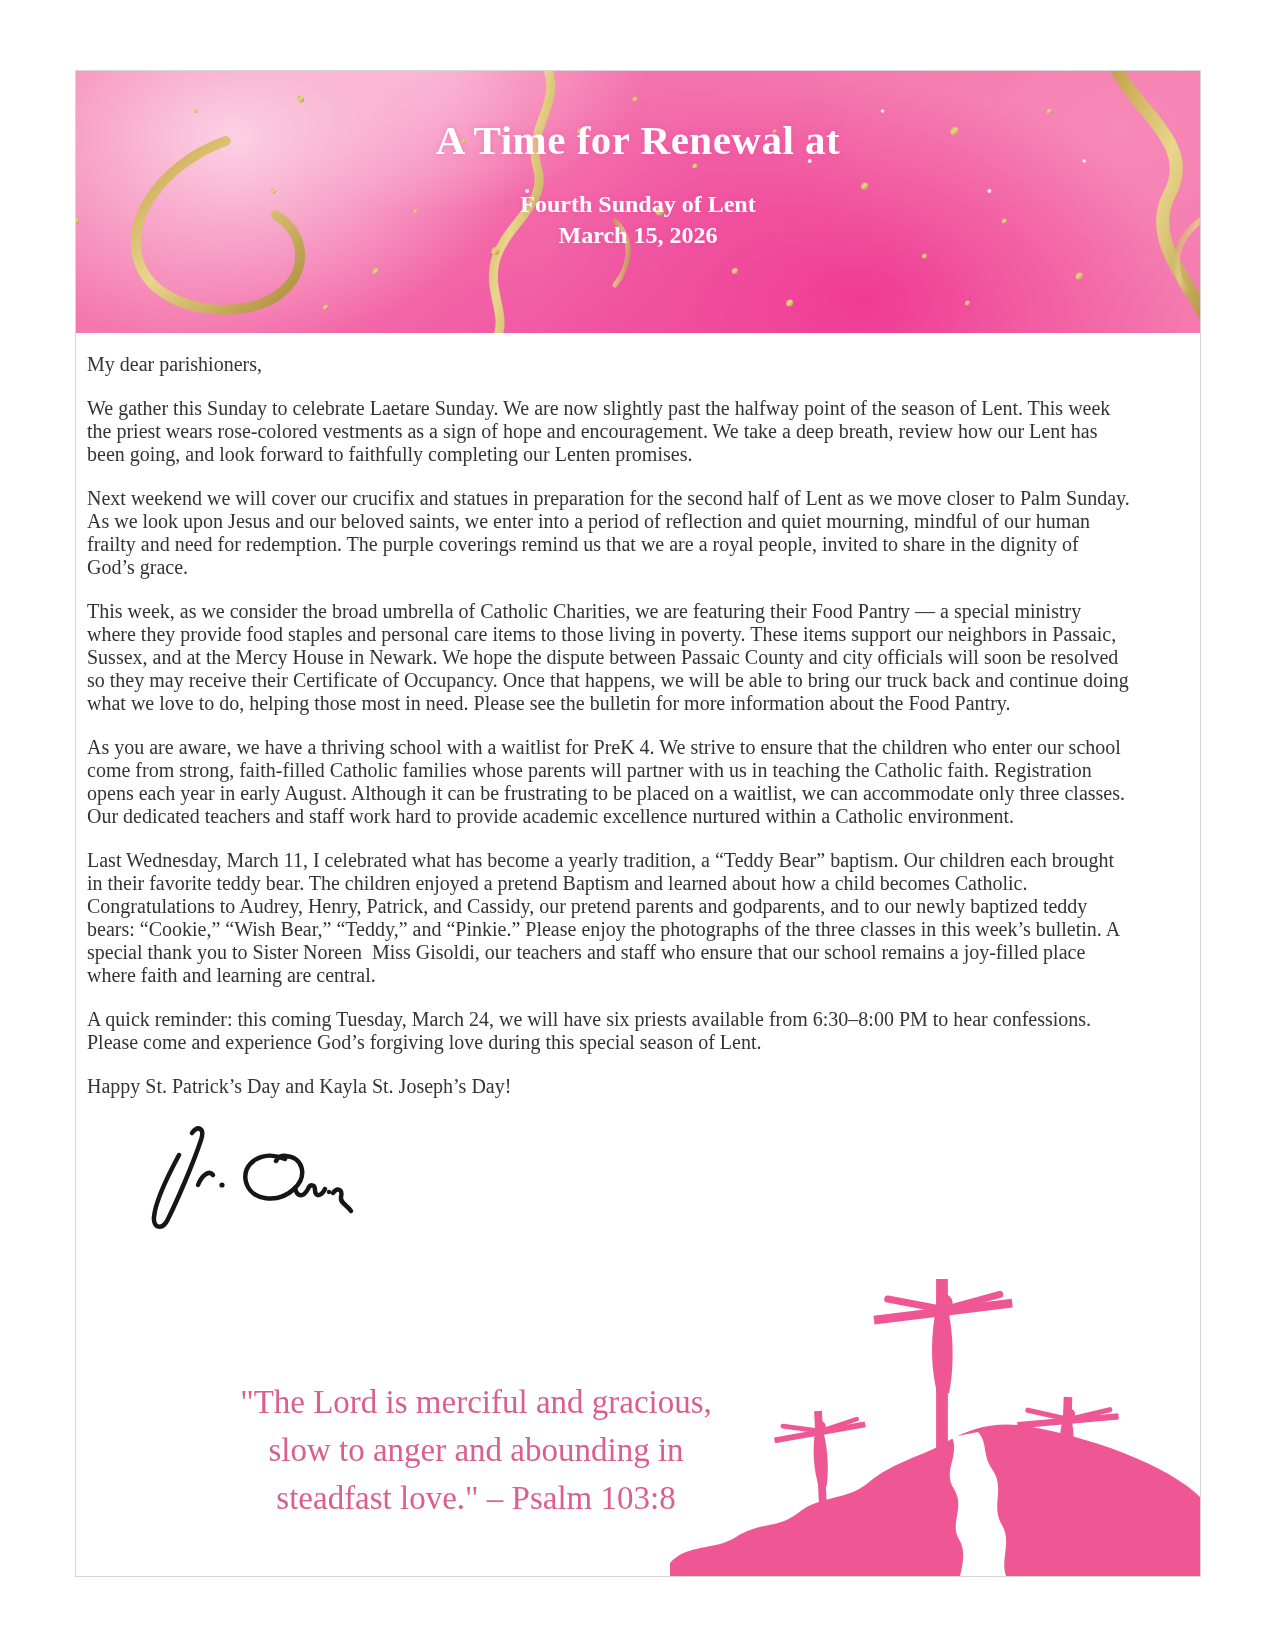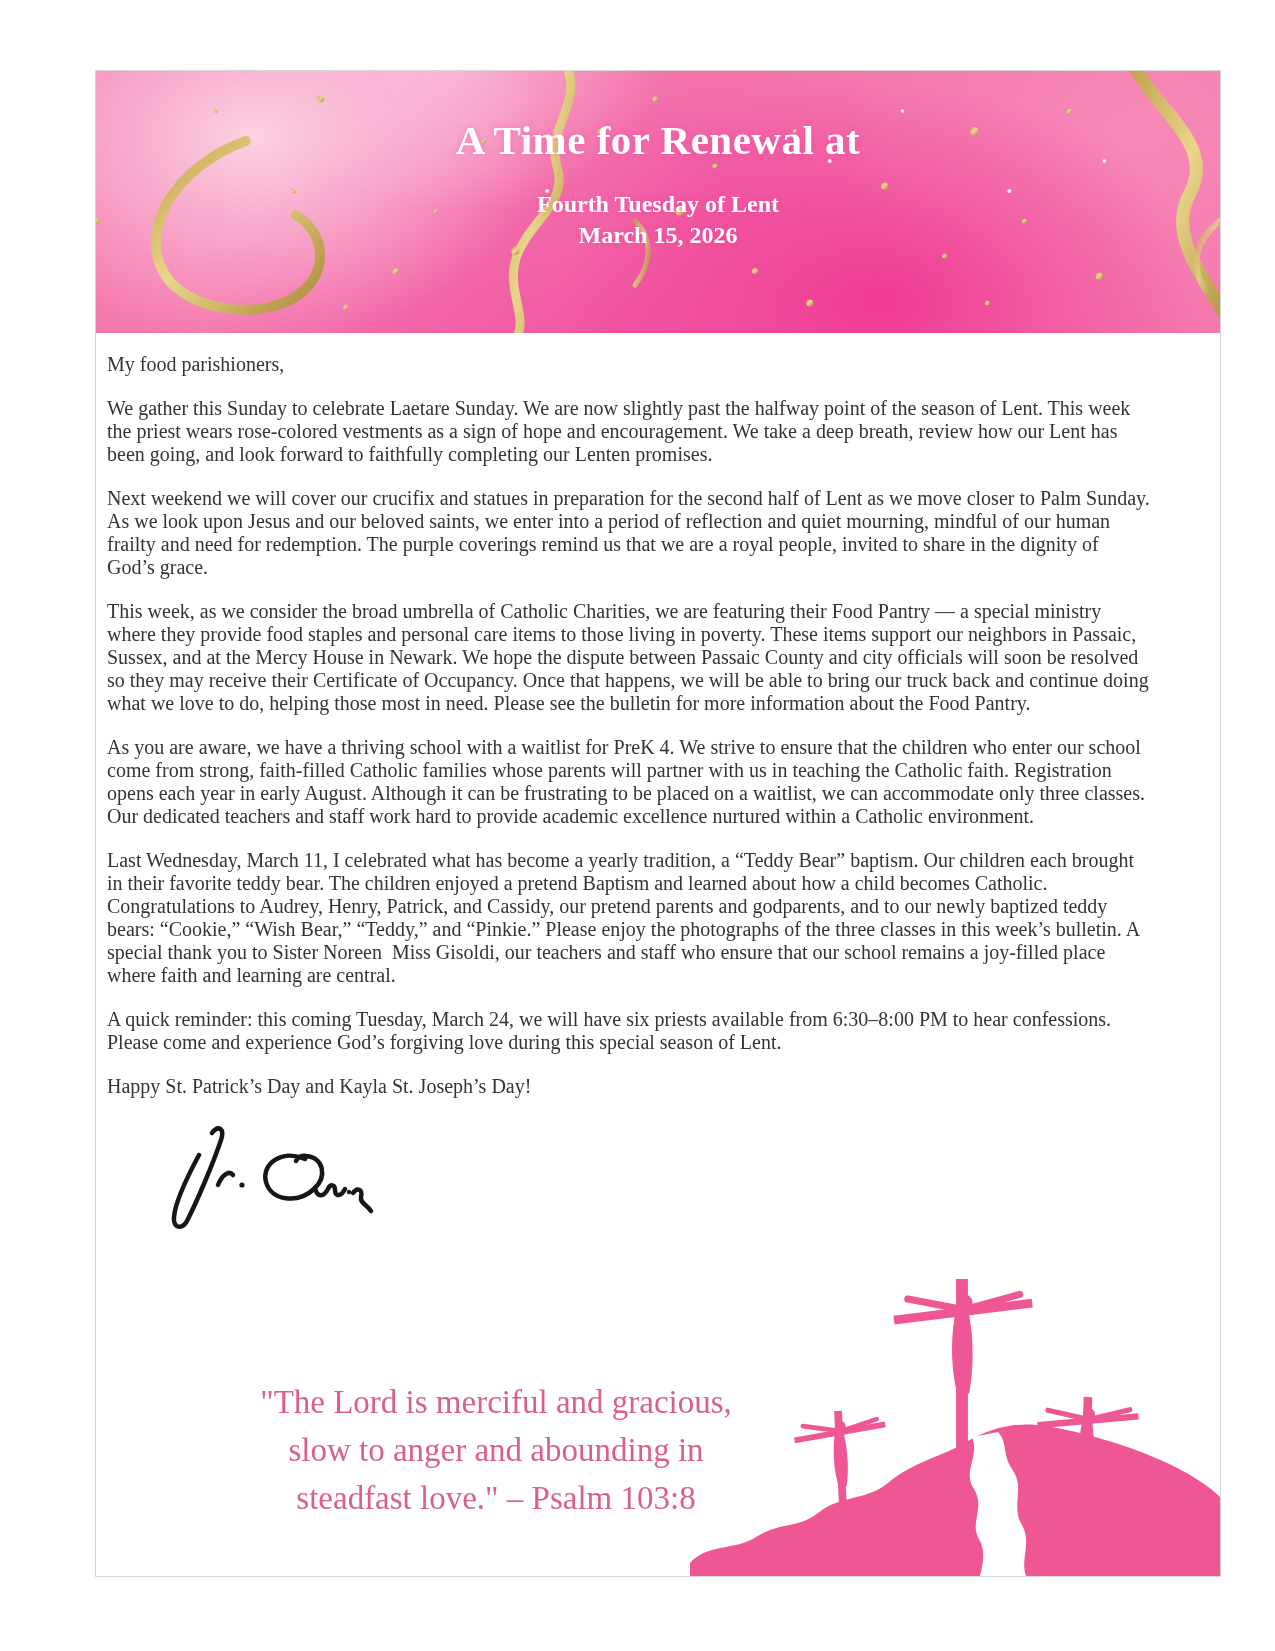--- a/index.html
+++ b/index.html
@@ -1,19 +1,19 @@
 <!DOCTYPE html>
 <html><head>
 <meta charset="utf-8">
 <style>
   html,body{margin:0;padding:0;background:#ffffff;}
   .canvas{position:relative;width:1275px;height:1651px;background:#ffffff;overflow:hidden;
           font-family:"Liberation Serif", serif;}
   .page{position:absolute;left:75px;top:70px;width:1126px;height:1507px;background:#ffffff;
-        border:1px solid #d6d6d6;box-sizing:border-box;overflow:hidden;margin-left:20px;}
+        border:1px solid #d6d6d6;box-sizing:border-box;overflow:hidden;}
   
   .banner{position:relative;width:100%;height:262px;overflow:hidden;
     background-color:#f478ad;
     background-image:
       radial-gradient(ellipse 420px 300px at 14% 25%, rgba(252,214,231,.95), rgba(252,214,231,0) 70%),
       radial-gradient(ellipse 300px 220px at 32% -5%, rgba(250,182,215,.9), rgba(250,182,215,0) 70%),
       radial-gradient(ellipse 500px 340px at 70% 88%, rgba(238,46,143,.8), rgba(238,46,143,0) 65%),
       radial-gradient(ellipse 420px 300px at 93% 22%, rgba(247,140,186,.85), rgba(247,140,186,0) 70%),
       radial-gradient(ellipse 620px 400px at 45% 115%, rgba(240,77,160,.85), rgba(240,77,160,0) 70%),
       radial-gradient(ellipse 260px 200px at 55% 35%, rgba(241,93,168,.6), rgba(241,93,168,0) 70%);}
@@ -88,28 +88,28 @@
             <circle cx="915" cy="120" r="2"></circle>
           <circle cx="808" cy="40" r="1.8"></circle>
             <circle cx="1010" cy="90" r="1.8"></circle>
         </g>
       </svg>
       <div class="banner-text">
         <div class="banner-title">
           <div>A Time for Renewal at</div>
         </div>
         <div class="banner-sub">
-          <div>Fourth Tuesday of Lent</div>
+          <div>Fourth Sunday of Lent</div>
           <div>March 15, 2026</div>
         </div>
       </div>
     </div>
 
     <div class="body">
-      <p>My food parishioners,</p>
+      <p>My dear parishioners,</p>
       <p>We gather this Sunday to celebrate Laetare Sunday. We are now slightly past the halfway point of the season of Lent. This week the priest wears rose-colored vestments as a sign of hope and encouragement. We take a deep breath, review how our Lent has been going, and look forward to faithfully completing our Lenten promises.</p>
       <p>Next weekend we will cover our crucifix and statues in preparation for the second half of Lent as we move closer to Palm Sunday. As we look upon Jesus and our beloved saints, we enter into a period of reflection and quiet mourning, mindful of our human frailty and need for redemption. The purple coverings remind us that we are a royal people, invited to share in the dignity of God’s grace.</p>
       <p>This week, as we consider the broad umbrella of Catholic Charities, we are featuring their Food Pantry — a special ministry where they provide food staples and personal care items to those living in poverty. These items support our neighbors in Passaic, Sussex, and at the Mercy House in Newark. We hope the dispute between Passaic County and city officials will soon be resolved so they may receive their Certificate of Occupancy. Once that happens, we will be able to bring our truck back and continue doing what we love to do, helping those most in need. Please see the bulletin for more information about the Food Pantry.</p>
       <p>As you are aware, we have a thriving school with a waitlist for PreK 4. We strive to ensure that the children who enter our school come from strong, faith-filled Catholic families whose parents will partner with us in teaching the Catholic faith. Registration opens each year in early August. Although it can be frustrating to be placed on a waitlist, we can accommodate only three classes. Our dedicated teachers and staff work hard to provide academic excellence nurtured within a Catholic environment.</p>
       <p>Last Wednesday, March 11, I celebrated what has become a yearly tradition, a “Teddy Bear” baptism. Our children each brought in their favorite teddy bear. The children enjoyed a pretend Baptism and learned about how a child becomes Catholic. Congratulations to Audrey, Henry, Patrick, and Cassidy, our pretend parents and godparents, and to our newly baptized teddy bears: “Cookie,” “Wish Bear,” “Teddy,” and “Pinkie.” Please enjoy the photographs of the three classes in this week’s bulletin. A special thank you to Sister Noreen  Miss Gisoldi, our teachers and staff who ensure that our school remains a joy-filled place where faith and learning are central.</p>
       <p>A quick reminder: this coming Tuesday, March 24, we will have six priests available from 6:30–8:00 PM to hear confessions. Please come and experience God’s forgiving love during this special season of Lent.</p>
       <p>Happy St. Patrick’s Day and Kayla St. Joseph’s Day!</p>
       <div class="sig-wrap">
         <svg viewBox="0 0 230 110" width="230" height="110" aria-hidden="true">
           <g fill="none" stroke="#161616" stroke-width="4.5" stroke-linecap="round" stroke-linejoin="round">

